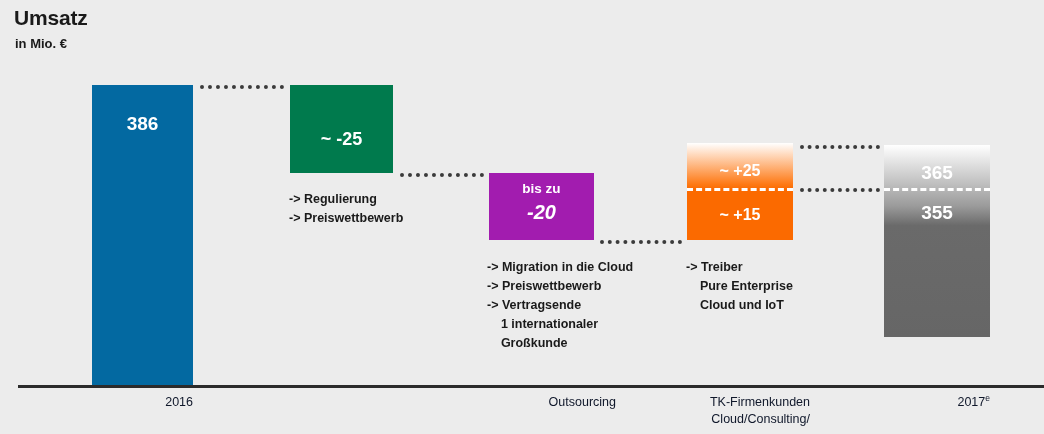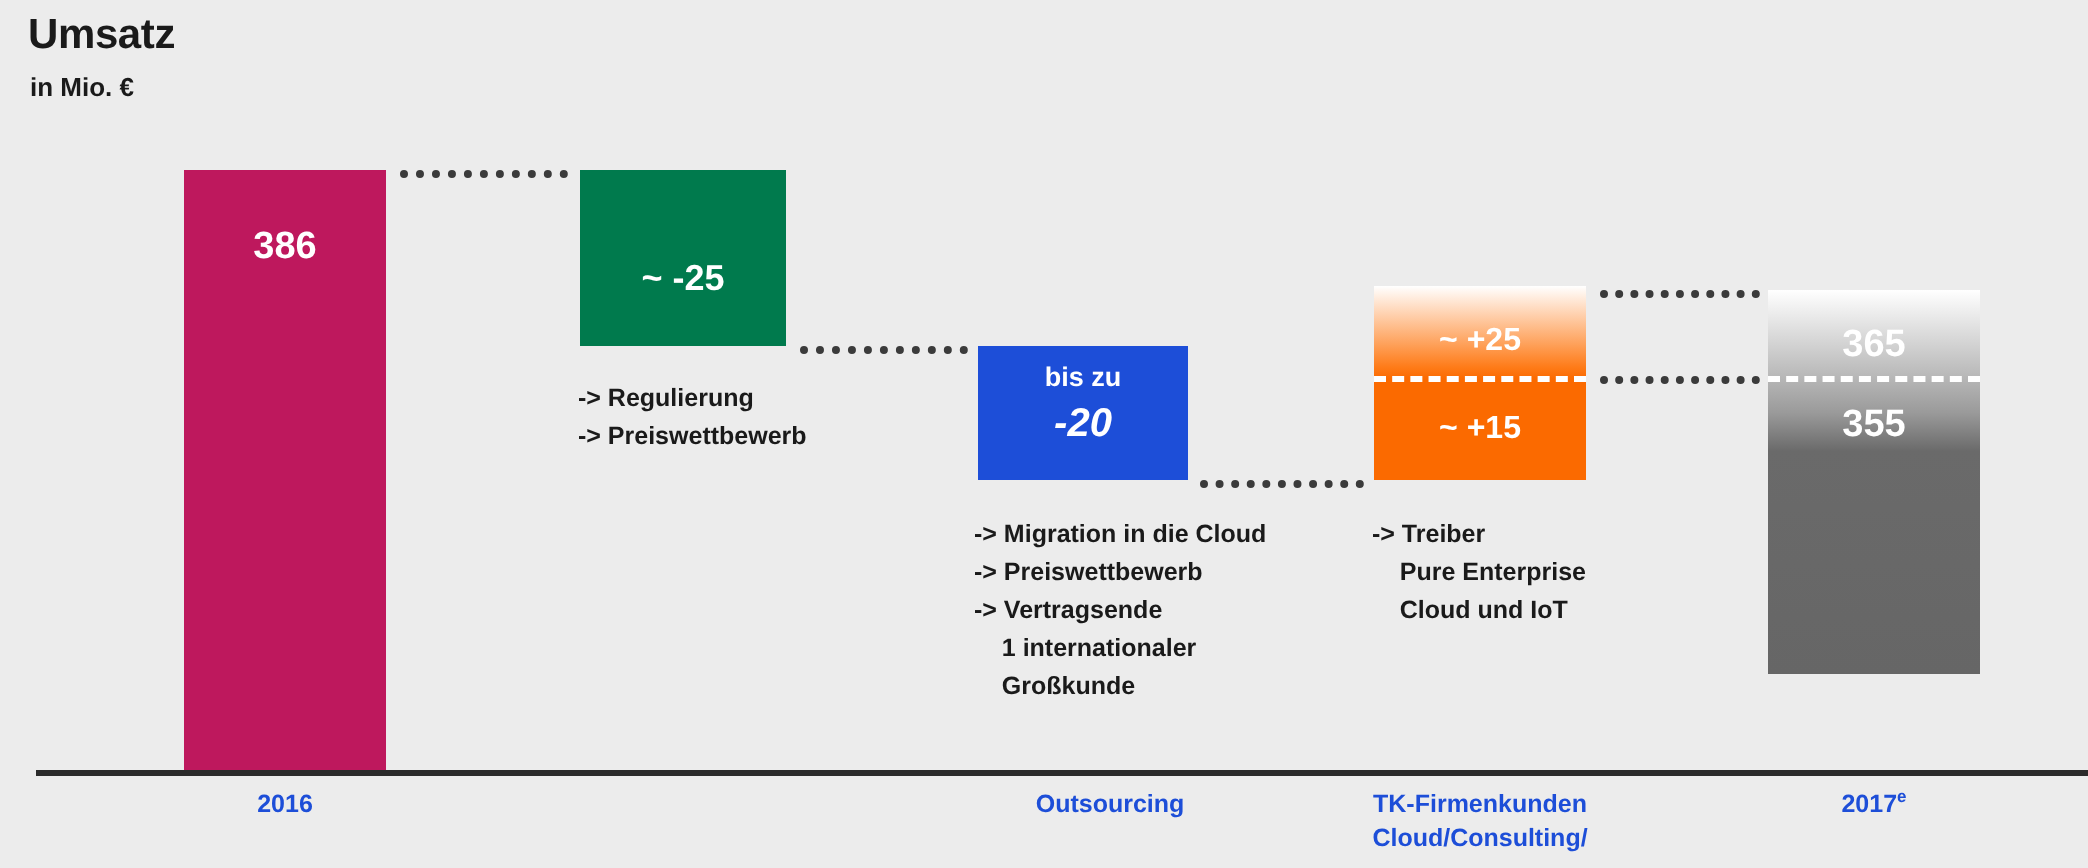--- a/index.html
+++ b/index.html
@@ -46,23 +46,23 @@
     top: 385px;
     width: 1026px;
     height: 3px;
     background: #2b2b2b;
   }
 
   .axis-label {
     position: absolute;
     top: 394px;
     font-size: 12.5px;
-    font-weight: bold;
-    color: #1d4ed8;
-    text-align: center;
+    font-weight: normal;
+    color: #0f172a;
+    text-align: right;
     line-height: 17px;
   }
 
   .axis-label sup {
     font-size: 8.5px;
     vertical-align: super;
     line-height: 0;
   }
 
   
@@ -77,21 +77,21 @@
     text-align: center;
     color: #ffffff;
     font-weight: bold;
   }
 
   .bar-2016 {
     left: 92px;
     top: 85px;
     width: 101px;
     height: 300px;
-    background: #be185d;
+    background: #0369a1;
   }
   .bar-2016 .v-386 {
     top: 28px;
     font-size: 19px;
   }
 
   .bar-green {
     left: 290px;
     top: 85px;
     width: 103px;
@@ -101,21 +101,21 @@
   .bar-green .v-25 {
     top: 44px;
     font-size: 18px;
   }
 
   .bar-cyan {
     left: 489px;
     top: 173px;
     width: 105px;
     height: 67px;
-    background: #1d4ed8;
+    background: #a21caf;
   }
   .bar-cyan .v-bis {
     top: 8px;
     font-size: 13.5px;
   }
   .bar-cyan .v-20 {
     top: 28px;
     font-size: 20px;
     font-style: italic;
   }

